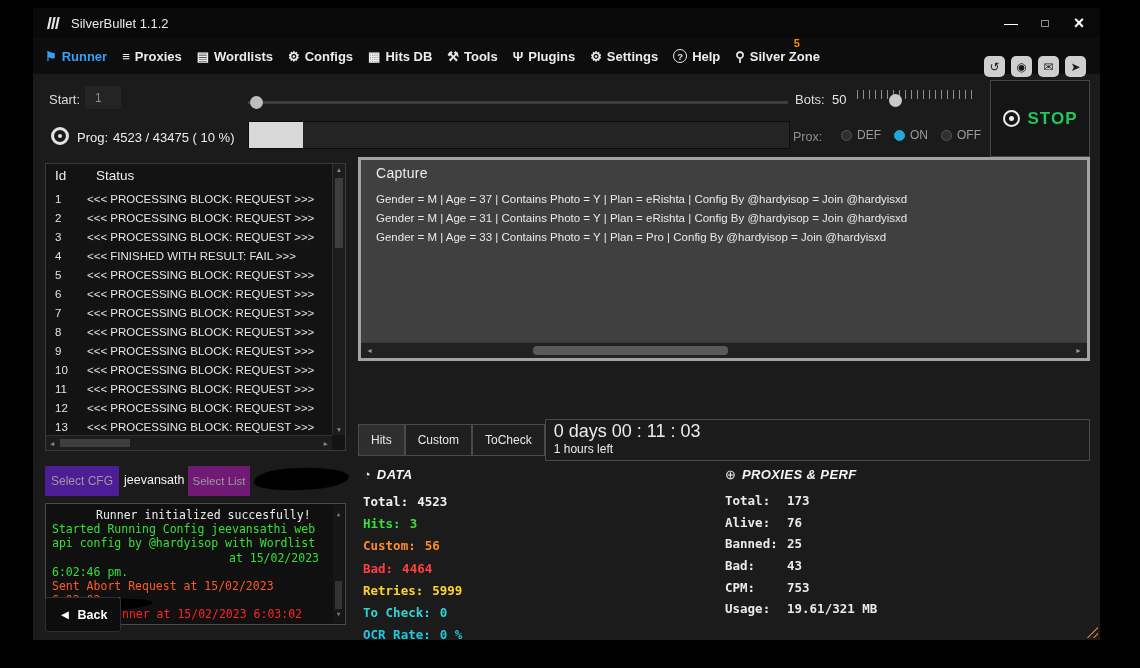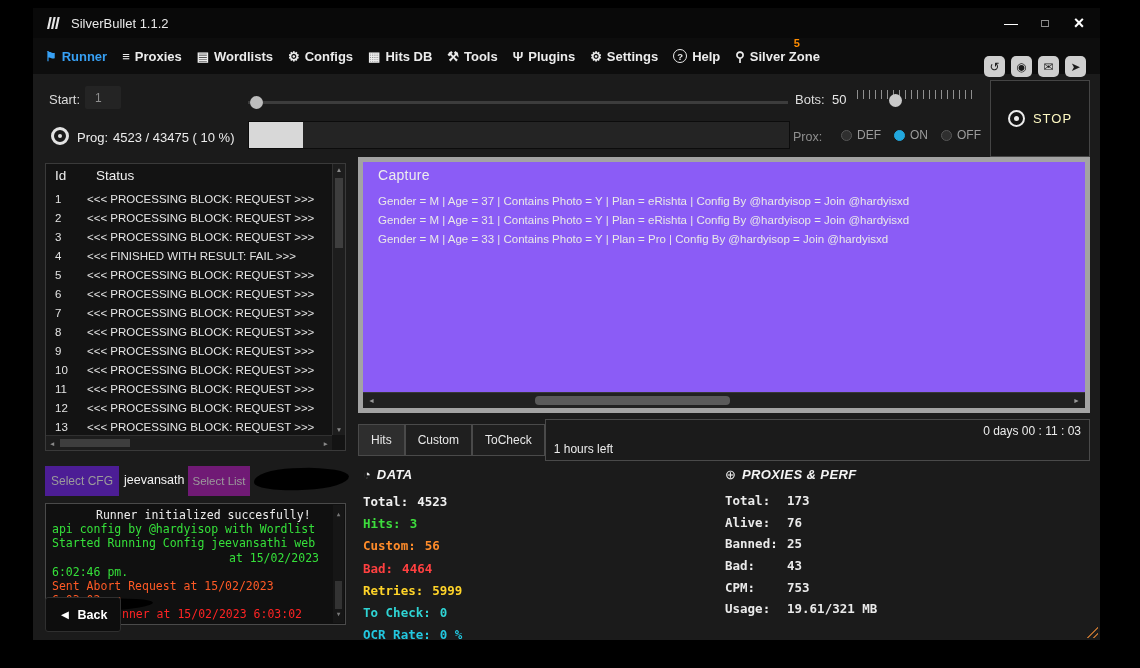--- a/index.html
+++ b/index.html
@@ -23,21 +23,21 @@
   .nav-ic{font-size:13px;}
   .nav-ic.circled{width:14px;height:14px;border:1.5px solid #ececec;border-radius:50%;font-size:9.5px;display:flex;align-items:center;justify-content:center;box-sizing:border-box;}
   .nav-badge{position:absolute;top:-12px;right:20px;color:#ff8c00;font-size:11px;font-weight:700;}
   .nav-icons{position:absolute;right:14px;top:18px;display:flex;gap:6px;}
   .nico{width:21px;height:21px;border-radius:5px;background:#cfcfcf;color:#1a1a1a;display:flex;align-items:center;justify-content:center;font-size:12px;cursor:pointer;}
 
   
   .stop-panel{position:absolute;right:10px;top:72px;width:100px;height:77px;background:#151515;border:1px solid #454545;display:flex;align-items:center;justify-content:center;gap:8px;cursor:pointer;box-sizing:border-box;}
   .stop-icon{width:13px;height:13px;border:2px solid #ececec;border-radius:50%;position:relative;}
   .stop-icon::after{content:"";position:absolute;left:50%;top:50%;width:5px;height:5px;margin:-2.5px 0 0 -2.5px;background:#ececec;border-radius:50%;}
-  .stop-label{color:#fef9c3;font-weight:400;font-size:13px;letter-spacing:1px;}
+  .stop-label{color:#22c55e;font-weight:700;font-size:17px;letter-spacing:1px;}
 
   
   .lbl{color:#dcdcdc;font-size:13px;position:absolute;}
   #start-label{left:16px;top:84px;}
   .start-input{position:absolute;left:52px;top:78px;width:36px;height:23px;background:#242424;border:none;color:#8f8f8f;font-size:12px;padding:0 0 0 10px;box-sizing:border-box;border-radius:2px;font-family:"Liberation Sans",sans-serif;}
   .slider1{position:absolute;left:215px;top:88px;width:540px;height:13px;cursor:pointer;}
   .slider1 .track{position:absolute;left:0;right:0;top:5px;height:3px;background:#3c3c3c;}
   .slider1 .thumb{position:absolute;left:2px;top:0;width:13px;height:13px;border-radius:50%;background:#bdbdbd;}
   #bots-label{left:762px;top:84px;}
   #bots-value{position:absolute;left:799px;top:84px;color:#e6e6e6;font-size:13px;}
@@ -68,35 +68,35 @@
   .vscroll{position:absolute;top:0;right:0;bottom:15px;width:13px;background:#1d1d1d;border-left:1px solid #303030;box-sizing:border-box;cursor:pointer;}
   .vs-up{position:absolute;top:2px;left:0;right:0;text-align:center;font-size:6.5px;color:#8a8a8a;}
   .vs-down{position:absolute;bottom:2px;left:0;right:0;text-align:center;font-size:6.5px;color:#8a8a8a;}
   .vs-thumb{position:absolute;left:2px;right:2px;top:14px;height:70px;background:#3e3e3e;}
   .hscroll{position:absolute;left:0;bottom:0;right:13px;height:15px;background:#1d1d1d;border-top:1px solid #303030;box-sizing:border-box;cursor:pointer;}
   .hs-left{position:absolute;left:3px;top:4px;font-size:6.5px;color:#8a8a8a;}
   .hs-right{position:absolute;right:3px;top:4px;font-size:6.5px;color:#8a8a8a;}
   .hs-thumb{position:absolute;left:14px;top:3px;width:70px;height:8px;background:#3e3e3e;}
 
   
-  .capture-panel{position:absolute;left:325px;top:149px;width:732px;height:256px;background:#8b5cf6;border:5px solid #a3a3a3;box-sizing:border-box;}
+  .capture-panel{position:absolute;left:325px;top:149px;width:732px;height:204px;background:#404040;border:3px solid #a3a3a3;box-sizing:border-box;}
   .capture-title{position:absolute;left:15px;top:5px;color:#ededed;font-size:14px;letter-spacing:.3px;}
   .capture-lines{position:absolute;left:15px;top:30px;right:8px;overflow:hidden;}
   .cap-line{font-size:11.5px;color:#e9e9e9;line-height:19px;white-space:nowrap;}
   .cap-hscroll{position:absolute;left:0;right:0;bottom:0;height:16px;background:#212121;border-top:1px solid #383838;box-sizing:border-box;cursor:pointer;}
   .ch-left{position:absolute;left:5px;top:4px;font-size:7px;color:#9a9a9a;}
   .ch-right{position:absolute;right:5px;top:4px;font-size:7px;color:#9a9a9a;}
   .ch-thumb{position:absolute;left:172px;top:3px;width:195px;height:9px;background:#5a5a5a;border-radius:4px;}
 
   
   .tabs-row{position:absolute;left:325px;top:411px;width:732px;height:42px;display:flex;align-items:flex-start;}
   .tab{height:32px;margin-top:5px;border:1px solid #4a4a4a;background:#1f1f1f;color:#e8e8e8;font-size:12px;display:flex;align-items:center;justify-content:center;padding:0 12px;box-sizing:border-box;cursor:pointer;}
   .tab.active{background:#2e2e2e;}
   .timer-box{flex:1;height:42px;border:1px solid #4a4a4a;padding:2px 8px;box-sizing:border-box;color:#ececec;}
-  .timer-elapsed{font-size:12px;line-height:19px;text-align:right;}
+  .timer-elapsed{font-size:18px;line-height:19px;}
   .timer-remaining{font-size:12px;line-height:17px;}
 
   
   .cfg-btn{position:absolute;left:12px;top:458px;width:74px;height:30px;background:#4c1d95;color:#9b9b9b;font-size:12px;display:flex;align-items:center;justify-content:center;cursor:pointer;}
   .cfg-name{position:absolute;left:91px;top:465px;color:#f3f3f3;font-size:12.5px;}
   .list-btn{position:absolute;left:155px;top:458px;width:62px;height:30px;background:#701a75;color:#9b9b9b;font-size:11.5px;display:flex;align-items:center;justify-content:center;cursor:pointer;}
   .redact-1{position:absolute;left:221px;top:460px;width:95px;height:22px;background:#000;border-radius:45% 55% 50% 50% / 60% 50% 60% 45%;transform:rotate(-2deg);}
 
   
   .log-panel{position:absolute;left:12px;top:495px;width:301px;height:122px;background:#101010;border:1px solid #4a4a4a;box-sizing:border-box;padding:4px 14px 4px 6px;font-family:"DejaVu Sans Mono",monospace;font-size:11.5px;line-height:14.2px;overflow:hidden;}
@@ -345,22 +345,22 @@
       </div>
     </div>
 
     <div class="cfg-btn">Select CFG</div>
     <span class="cfg-name">jeevansath</span>
     <div class="list-btn">Select List</div>
     <div class="redact-1"></div>
 
     <div class="log-panel">
       <div class="lg-white">Runner initialized succesfully!</div>
+      <div class="lg-green">Started Running Config jeevansathi web</div>
       <div class="lg-green">api config by @hardyisop with Wordlist</div>
-      <div class="lg-green">Started Running Config jeevansathi web</div>
       <div class="lg-green lg-right">at 15/02/2023</div>
       <div class="lg-green">6:02:46 pm.</div>
       <div class="lg-orange">Sent Abort Request at 15/02/2023</div>
       <div class="lg-orange">6:03:02 pm.</div>
       <div class="lg-red lg-indent">nner at 15/02/2023 6:03:02</div>
       <div class="log-scroll">
         <span class="ls-up">▲</span>
         <div class="ls-thumb"></div>
         <span class="ls-down">▼</span>
       </div>

